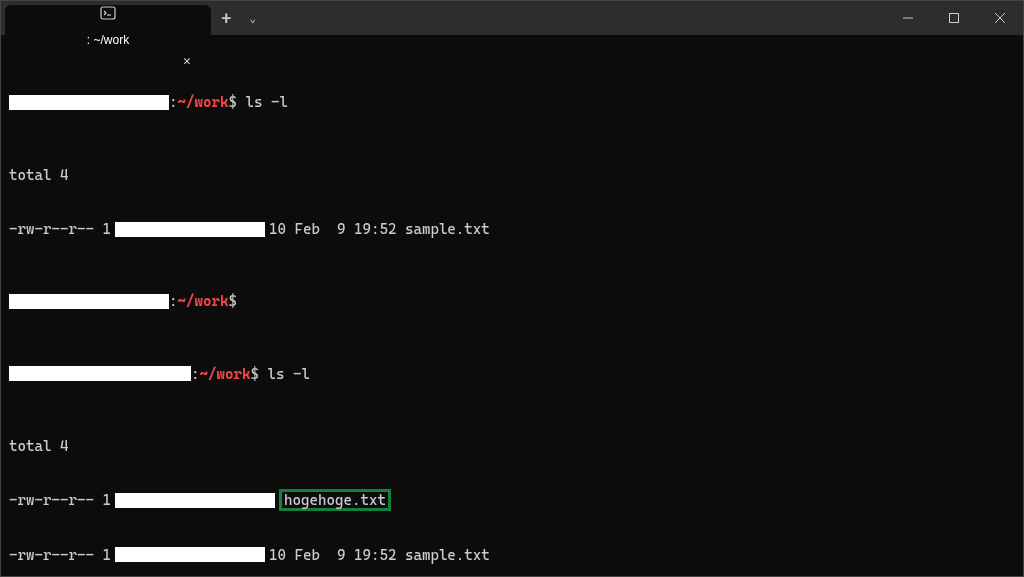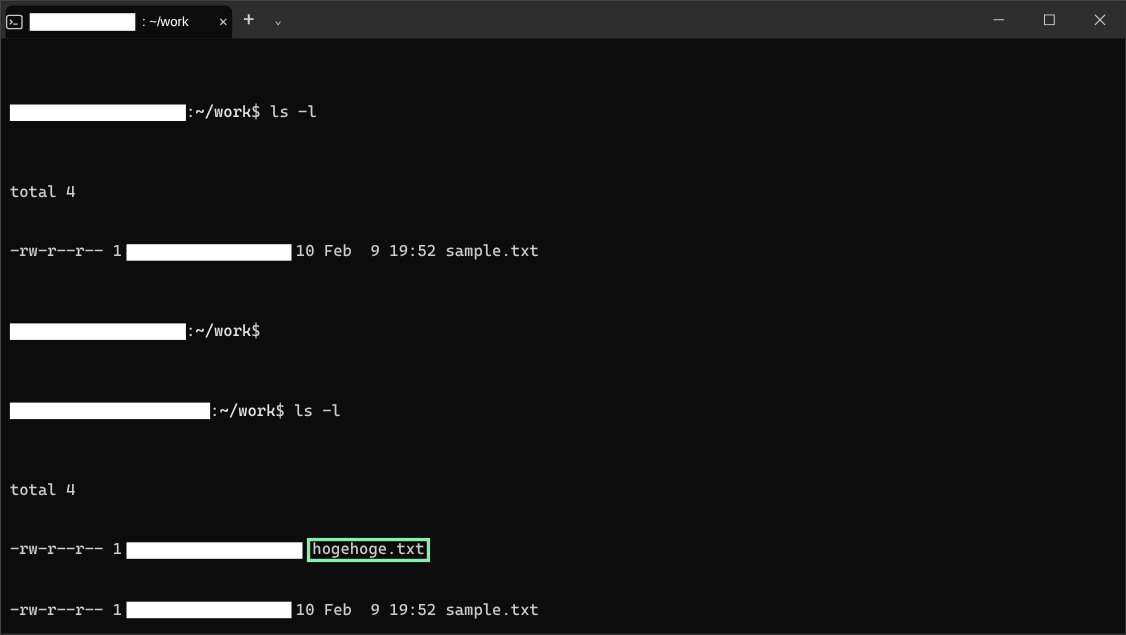--- a/index.html
+++ b/index.html
@@ -19,27 +19,28 @@
       background: #2d2d2d;
       display: flex;
       align-items: center;
       position: relative;
     }
     .tab {
       height: 30px;
       background: #0c0c0c;
       display: flex;
       align-items: center;
-      padding: 0 0;
+      padding: 0 16px;
       margin-left: 4px;
       margin-top: 4px;
       border-top-left-radius: 6px;
       border-top-right-radius: 6px;
       gap: 6px;
       min-width: 206px;
+      flex-direction: column;
     }
     .tab-icon {
       width: 16px;
       height: 16px;
       display: flex;
       align-items: center;
       justify-content: center;
     }
     .tab-redact {
       background: #ffffff;
@@ -110,25 +111,25 @@
     }
     .redact {
       background: #ffffff;
       display: inline-block;
       height: 15px;
     }
     .host-redact { width: 160px; }
     .user-redact { width: 150px; margin-left: 4px; margin-right: 4px;}
     .sub-redact { width: 160px; }
     .col { color: #cccccc; }
-    .path { color: #e5e5e5; font-weight: normal; text-align: center; }
+    .path { color: #ef4444; font-weight: bold; text-align: center; }
     .dollar { color: #cccccc; }
     .cmd { color: #cccccc; }
     .highlight-box {
-      border: 3px solid #86efac;
+      border: 3px solid #15803d;
       padding: 0 2px;
       display: inline-block;
       line-height: 16px;
     }
   </style>
 </head>
 <body>
 
 <div class="titlebar">
   <div class="tab">

